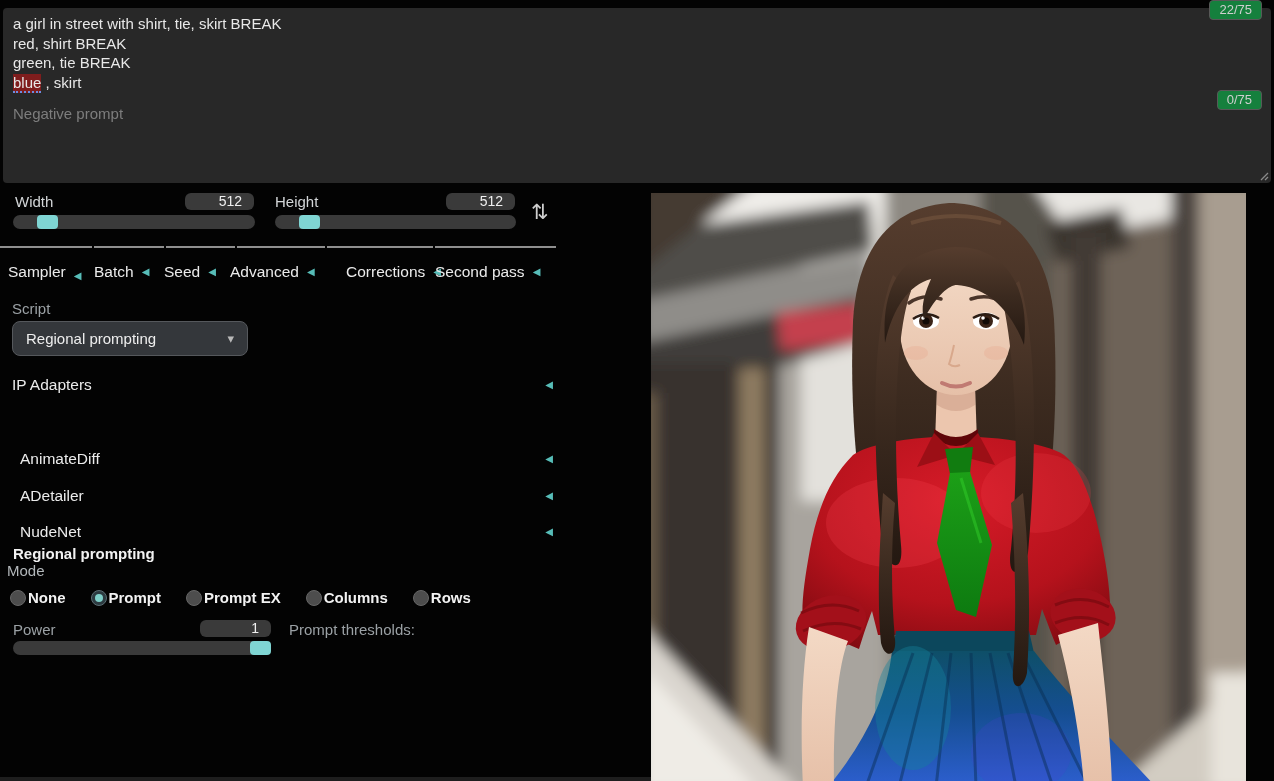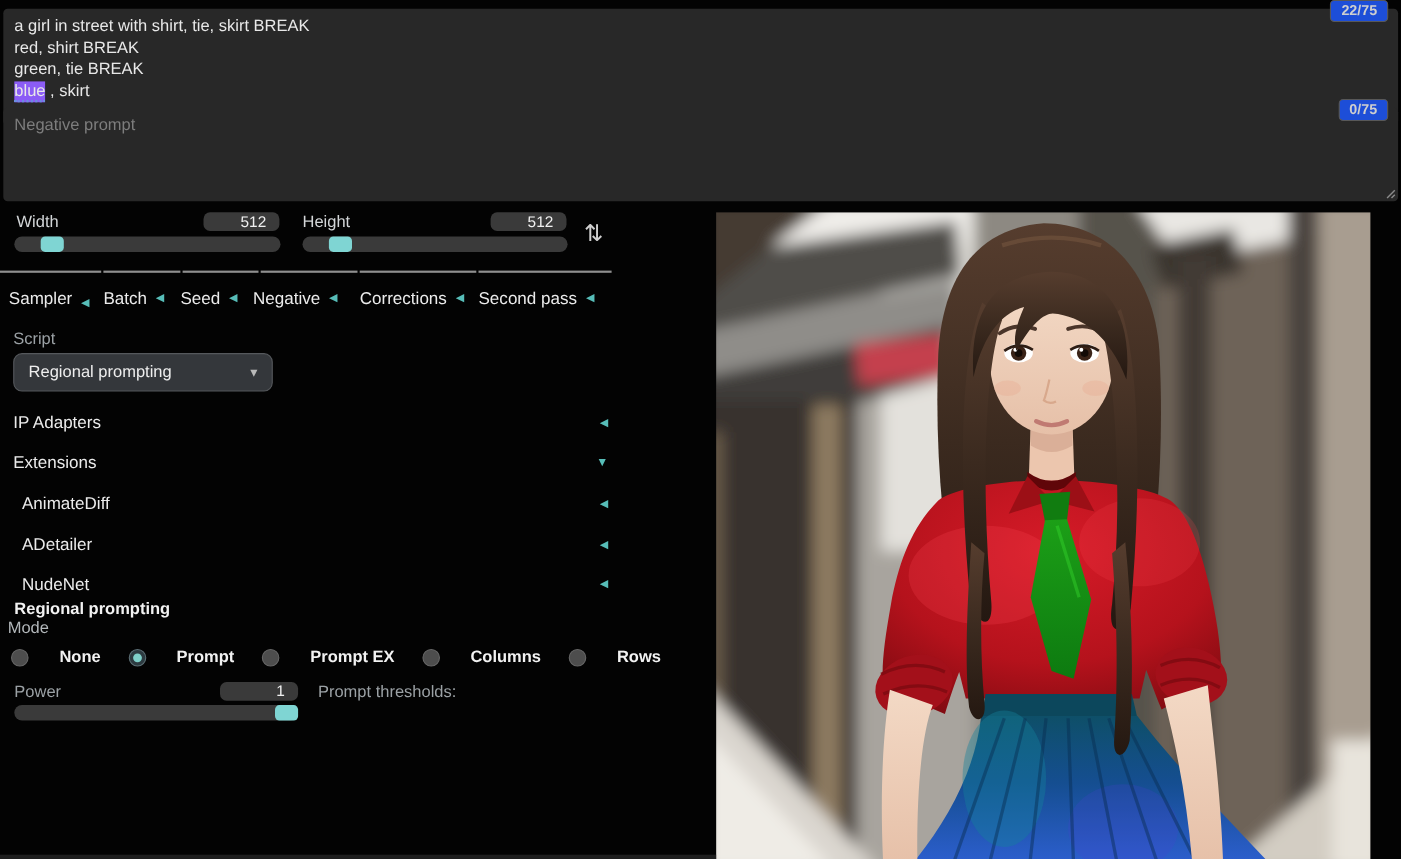--- a/index.html
+++ b/index.html
@@ -4,23 +4,23 @@
 <style>
   html,body{margin:0;padding:0;background:#000;}
   #root{position:relative;width:1274px;height:781px;background:#030303;overflow:hidden;
         font-family:"Liberation Sans",sans-serif;color:#e6e6e6;}
   
   .textbox{position:absolute;background:#282828;border-radius:4px;box-sizing:border-box;
            font-size:15px;line-height:19.5px;color:#e8e8e8;padding:6px 10px;}
   #prompt-box{left:3px;top:8px;width:1268px;height:106px;}
   #neg-box{left:3px;top:98px;width:1268px;height:85px;}
   .placeholder{color:#7d7d7d;}
-  #blue-word{background:#8b5cf6;border-bottom:2px dotted #6b8ee0;}
-  .counter{position:absolute;background:#1d4ed8;border:1px solid #585858;border-radius:4px;
-           color:#cfcfcf;font-size:13px;height:18px;line-height:18px;padding:0 9px;z-index:6;font-weight:bold;}
+  #blue-word{background:#7f1d1d;border-bottom:2px dotted #6b8ee0;}
+  .counter{position:absolute;background:#15803d;border:1px solid #585858;border-radius:4px;
+           color:#cfcfcf;font-size:13px;height:18px;line-height:18px;padding:0 9px;z-index:6;}
   #counter1{top:0;right:12px;}
   #counter2{top:90px;right:12px;margin-left:40px;}
   .resize-corner{position:absolute;right:2px;bottom:2px;}
   
   .lbl{position:absolute;font-size:15px;color:#9ba1a5;white-space:nowrap;}
   .lbl.bright{color:#d3d6d8;}
   .heading{position:absolute;font-size:15px;font-weight:bold;color:#f2f2f2;white-space:nowrap;}
   
   .numbox{position:absolute;background:#3a3a3a;border-radius:6px;height:17px;line-height:17px;
           color:#f0f0f0;font-size:14px;text-align:right;padding:0 12px;box-sizing:border-box;}
@@ -35,21 +35,21 @@
   
   #script-dd{position:absolute;left:12px;top:321px;width:236px;height:35px;background:#34373b;
              border:1px solid #55585c;border-radius:8px;display:flex;align-items:center;
              justify-content:space-between;padding:0 13px;box-sizing:border-box;font-size:15px;color:#eeeeee;}
   #script-dd .caret{color:#b9b9b9;font-size:13px;}
   
   .acc-row{position:absolute;display:flex;justify-content:space-between;align-items:center;
            font-size:15.5px;color:#ebebeb;width:541px;}
   
   #modes{position:absolute;left:10px;top:589px;display:flex;gap:25px;align-items:center;}
-  .radio{display:flex;align-items:center;gap:28px;font-size:15px;font-weight:bold;color:#f2f2f2;white-space:nowrap;}
+  .radio{display:flex;align-items:center;gap:2px;font-size:15px;font-weight:bold;color:#f2f2f2;white-space:nowrap;}
   .rb{width:16px;height:16px;border-radius:50%;background:#4d4d4d;border:1px solid #666;box-sizing:border-box;position:relative;flex:0 0 auto;}
   .rb.checked{background:#2c3a40;border-color:#5c6e74;}
   .rb.checked::after{content:"";position:absolute;inset:3px;border-radius:50%;background:#7fd0c9;}
   
   #thresholds-box{position:absolute;left:289px;top:641px;width:255px;height:36px;background:#2d2d2d;
                   border:1px solid #4b4b4b;border-radius:6px;box-sizing:border-box;
                   font-size:15px;color:#e8e8e8;padding:7px 12px;}
   
   #image-panel{position:absolute;left:651px;top:193px;width:595px;height:588px;overflow:hidden;background:#111;}
   #bottom-strip{position:absolute;left:0;top:777px;width:651px;height:4px;background:#1e1e1e;}
@@ -105,45 +105,41 @@
     </div>
   <div class="tab" style="left:94px;">
       <span>Batch</span>
       <span class="tri">◀</span>
     </div>
   <div class="tab" style="left:164px;">
       <span>Seed</span>
       <span class="tri">◀</span>
     </div>
   <div class="tab" style="left:230px;">
-      <span>Negative</span>
-      <span class="tri">◀</span>
-    </div>
-  <div class="tab" style="left:327px;">
+      <span>Advanced</span>
+      <span class="tri">◀</span>
+    </div>
+  <div class="tab" style="left:346px;">
       <span>Corrections</span>
       <span class="tri">◀</span>
     </div>
   <div class="tab" style="left:435px;">
       <span>Second pass</span>
       <span class="tri">◀</span>
     </div>
 
   <span class="lbl" style="left:12px;top:300px;">Script</span>
   <div id="script-dd">
     <span>Regional prompting</span>
     <span class="caret">▾</span>
   </div>
 
   <div class="acc-row" style="left:12px;top:376px;gap:44px;">
     <span>IP Adapters</span>
     <span class="tri">◀</span>
-  </div>
-  <div class="acc-row" style="left:12px;top:412px;">
-    <span>Extensions</span>
-    <span class="tri down">▼</span>
   </div>
   <div class="acc-row" style="left:20px;top:450px;width:533px;">
     <span>AnimateDiff</span>
     <span class="tri">◀</span>
   </div>
   <div class="acc-row" style="left:20px;top:487px;width:533px;">
     <span>ADetailer</span>
     <span class="tri">◀</span>
   </div>
   <div class="acc-row" style="left:20px;top:523px;width:533px;">

